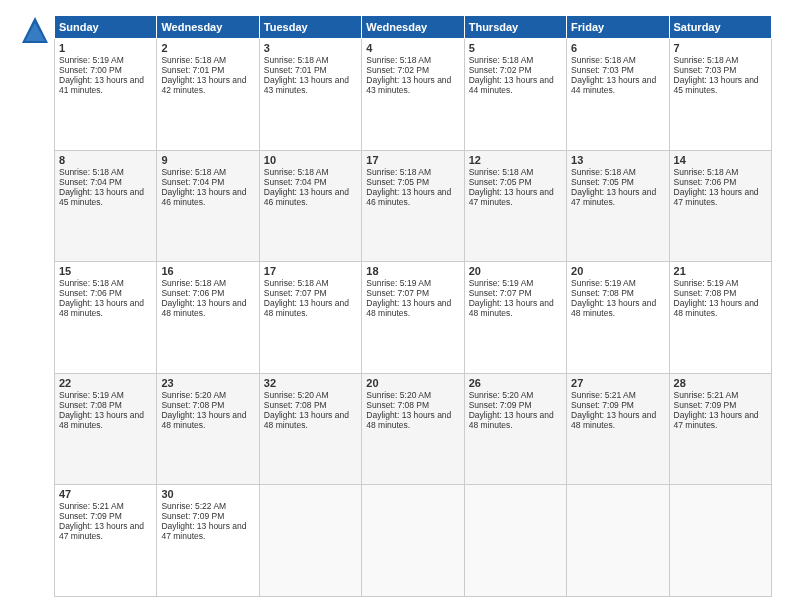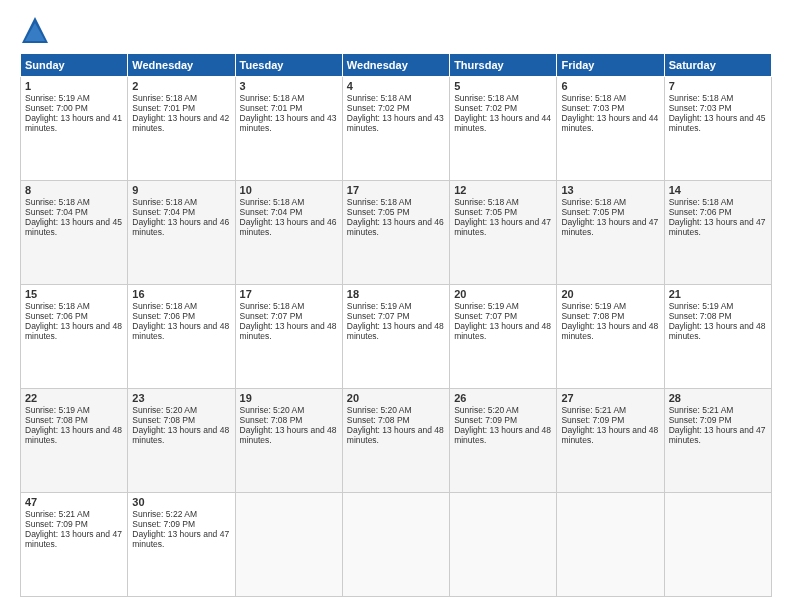--- a/index.html
+++ b/index.html
@@ -8,21 +8,21 @@
       height: 612px;
       font-family: Arial, sans-serif;
       background: #fff;
       overflow: hidden;
     }
     .page {
       width: 792px;
       height: 612px;
       padding: 15px 20px;
       display: flex;
-      flex-direction: column;
+      flex-direction: row;
     }
     .header {
       display: flex;
       justify-content: space-between;
       align-items: flex-start;
       margin-bottom: 8px;
     }
     .logo {
       display: flex;
       align-items: center;
@@ -271,21 +271,21 @@
     <span>Sunset: 7:08 PM</span><br>
     <span>Daylight: 13 hours and 48 minutes.</span>
   </td>
           <td>
     <span class="day-num">23</span>
     <span>Sunrise: 5:20 AM</span><br>
     <span>Sunset: 7:08 PM</span><br>
     <span>Daylight: 13 hours and 48 minutes.</span>
   </td>
           <td>
-    <span class="day-num">19</span>
+    <span class="day-num">32</span>
     <span>Sunrise: 5:20 AM</span><br>
     <span>Sunset: 7:08 PM</span><br>
     <span>Daylight: 13 hours and 48 minutes.</span>
   </td>
           <td>
     <span class="day-num">20</span>
     <span>Sunrise: 5:20 AM</span><br>
     <span>Sunset: 7:08 PM</span><br>
     <span>Daylight: 13 hours and 48 minutes.</span>
   </td>

